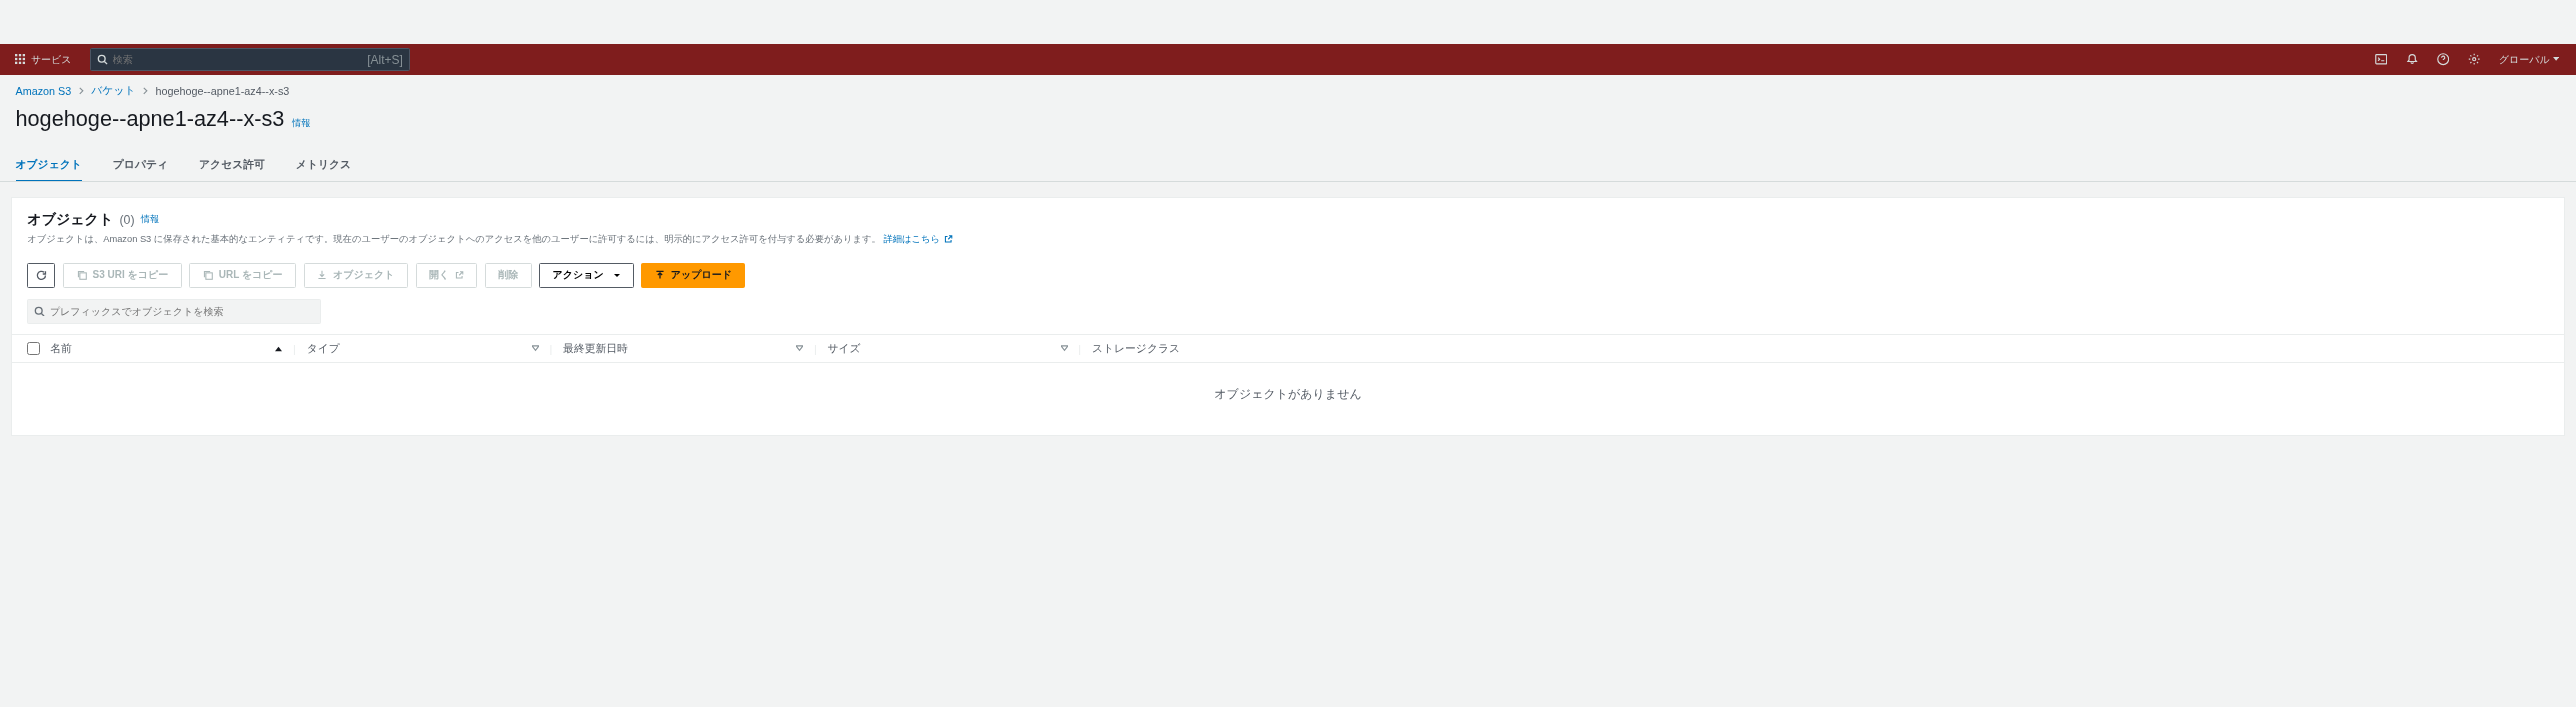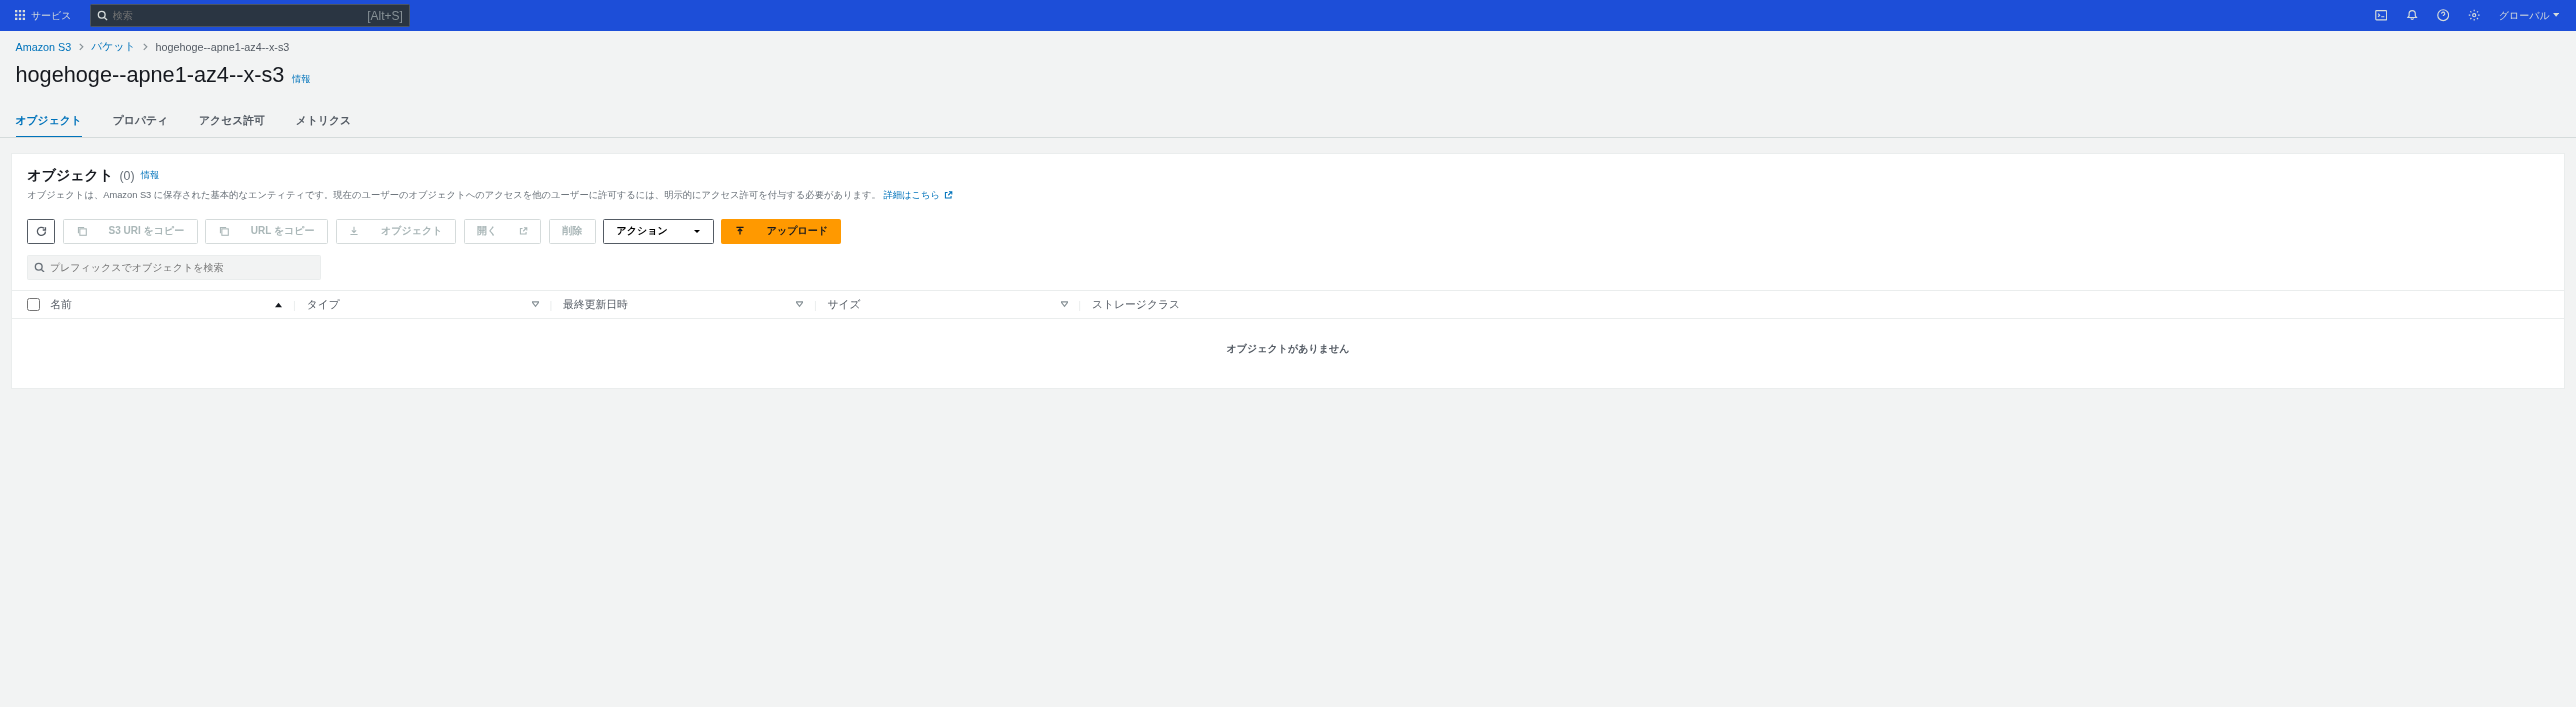--- a/index.html
+++ b/index.html
@@ -1,19 +1,19 @@
 <!DOCTYPE html>
 <html style="font-size:12.4px"><head>
 <meta charset="utf-8">
 <style>
 * { box-sizing: border-box; margin: 0; padding: 0; }
 body { font-family: "Amazon Ember", "Helvetica Neue", Arial, sans-serif; font-size: 10.8px; color: #16191f; background: #f2f3f3; }
 
 
-.topnav { background: #1d4ed8; height: 31px; display: flex; align-items: center; padding: 0 9.3px; color: #d5dbdb; }
+.topnav { background: #7f1d1d; height: 31px; display: flex; align-items: center; padding: 0 9.3px; color: #d5dbdb; margin-top: 44px; }
 .topnav-left { display: flex; align-items: center; gap: 6.2px; }
 .services-btn { display: flex; align-items: center; gap: 4.6px; color: #d5dbdb; font-size: 10px; cursor: pointer; padding: 3.1px 6.2px; }
 .search-wrap { display: flex; align-items: center; background: #2a3542; border: 0.8px solid #4b5563; height: 23px; width: 320px; margin-left: 6.2px; padding: 0 6.2px; border-radius: 1.5px; }
 .search-wrap input { background: transparent; border: none; outline: none; color: #d5dbdb; flex: 1; font-size: 10px; margin-left: 4.6px; }
 .search-shortcut { color: #879196; font-size: 12px; }
 .topnav-right { margin-left: auto; display: flex; align-items: center; gap: 3.1px; }
 .topnav-icon { width: 28px; height: 28px; display: flex; align-items: center; justify-content: center; cursor: pointer; color: #d5dbdb; }
 .region-btn { display: flex; align-items: center; gap: 3.1px; padding: 0 7.7px; font-size: 10px; cursor: pointer; color: #d5dbdb; }
 
 
@@ -37,21 +37,21 @@
 .panel-head { padding: 12.4px 15.5px 7.7px; }
 .panel-title-row { display: flex; align-items: center; gap: 6.2px; }
 .panel-title { font-size: 14px; font-weight: 700; }
 .panel-count { font-size: 12.4px; color: #687078; font-weight: 400; }
 .panel-desc { color: #687078; font-size: 9.3px; margin-top: 4.6px; line-height: 1.5; }
 .panel-desc a { color: #0073bb; text-decoration: none; }
 .ext-icon { color: #0073bb; margin-left: 1.5px; }
 
 
 .btn-row { display: flex; gap: 7.7px; padding: 7.7px 15.5px; align-items: center; flex-wrap: wrap; }
-.btn { border: 0.8px solid #545b64; background: #fff; padding: 3.9px 12.4px; font-size: 10px; font-weight: 700; cursor: pointer; border-radius: 1.5px; display: inline-flex; align-items: center; gap: 22px; height: 25px; }
+.btn { border: 0.8px solid #545b64; background: #fff; padding: 3.9px 12.4px; font-size: 10px; font-weight: 700; cursor: pointer; border-radius: 1.5px; display: inline-flex; align-items: center; gap: 6px; height: 25px; }
 .btn.icon-only { padding: 3.9px 7.7px; }
 .btn.disabled { color: #aab7b8; border-color: #d5dbdb; cursor: default; }
 .btn.primary { background: #ff9900; border-color: #ff9900; color: #16191f; }
 .caret-down::after { content: ""; display: inline-block; border-top: 3.1px solid currentColor; border-left: 3.1px solid transparent; border-right: 3.1px solid transparent; margin-left: 4.6px; vertical-align: middle; }
 
 
 .filter-row { padding: 3.1px 15.5px 10.8px; }
 .filter-input { display: flex; align-items: center; border: 0.8px solid #aab7b8; background: #fff; width: 294px; height: 25px; padding: 0 6.2px; border-radius: 1.5px; background:#f2f3f3; border-color:#eaeded; }
 .filter-input input { border: none; outline: none; flex: 1; font-size: 10px; margin-left: 4.6px; background: transparent; }
 
@@ -63,21 +63,21 @@
 .th-name { flex: 0 0 232px; }
 .th-type { flex: 0 0 232px; }
 .th-mod { flex: 0 0 240px; }
 .th-size { flex: 0 0 240px; }
 .th-class { flex: 1; }
 .sort-btn { color: #545b64; cursor: pointer; display:inline-flex; align-items:center; }
 .sort-active { color: #16191f; }
 
 
 .empty { text-align: center; padding: 23px 0 31px; }
-.empty-title { font-weight: 700; color: #545b64; font-size: 10px; margin-bottom: 1px; }
+.empty-title { font-weight: 400; color: #545b64; font-size: 12px; margin-bottom: 1px; }
 .empty-sub { color: #687078; font-size: 10px; }
 
 svg { display: block; }
 </style>
 </head>
 <body>
 
 <div class="topnav">
   <div class="topnav-left">
     <div class="services-btn">

